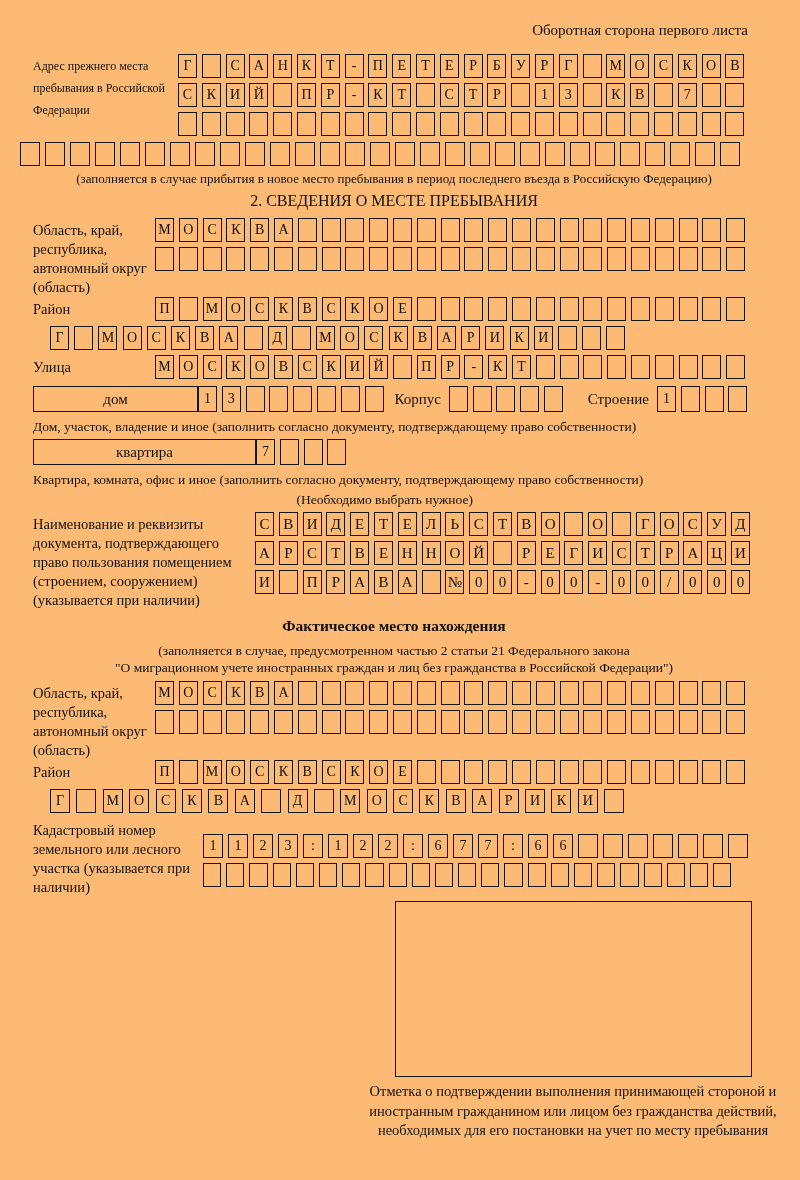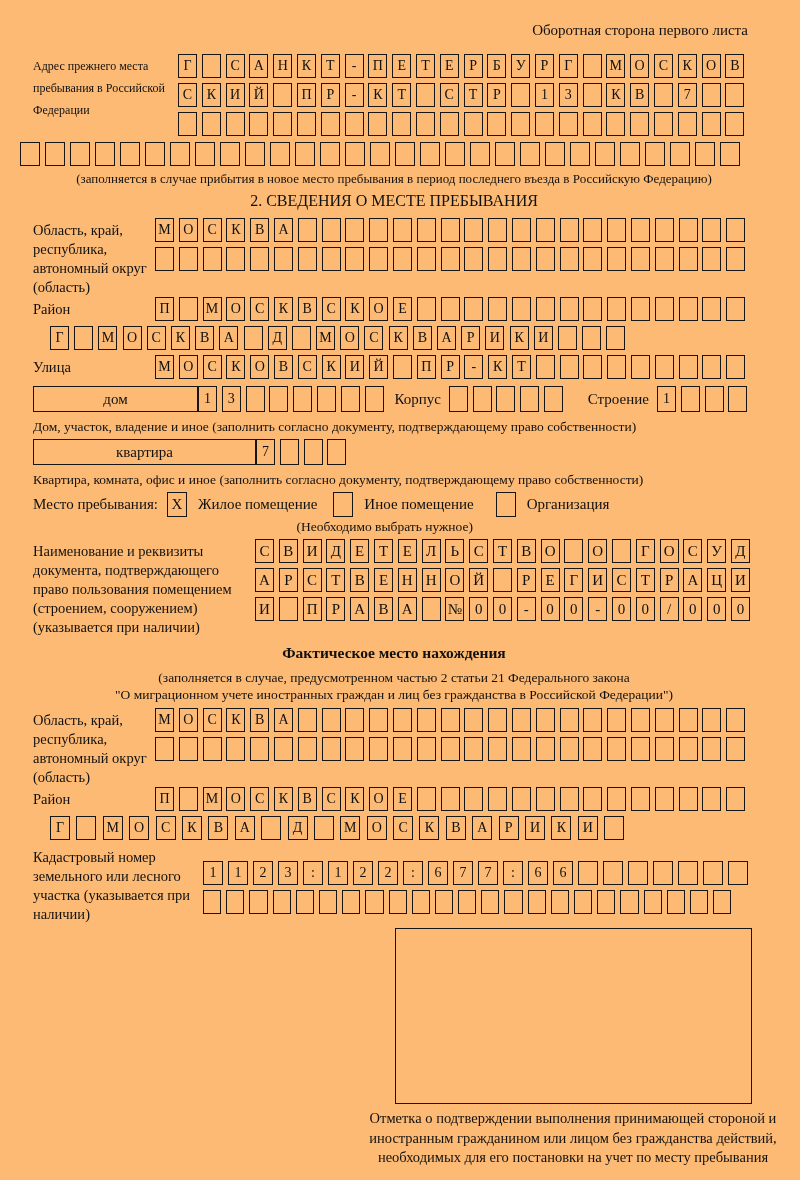--- a/index.html
+++ b/index.html
@@ -395,29 +395,20 @@
     <div class="widebox wb205">квартира</div>
     <div class="cellrow">
         <span class="cell">7</span>
         <span class="cell"></span>
         <span class="cell"></span>
         <span class="cell"></span>
       </div>
   </div>
   <div class="rowcap">Квартира, комната, офис и иное (заполнить согласно документу, подтверждающему право собственности)</div>
 
-  <div class="stayrow">
-    <span class="staylbl">Место пребывания:</span>
-    <span class="cb">X</span>
-    <span class="optlbl og1">Жилое помещение</span>
-    <span class="cb"></span>
-    <span class="optlbl og2">Иное помещение</span>
-    <span class="cb"></span>
-    <span class="optlbl og3">Организация</span>
-  </div>
   <div class="cbnote">(Необходимо выбрать нужное)</div>
 
   <div class="field doc">
     <div class="flabel w222">Наименование и реквизиты документа, подтверждающего право пользования помещением (строением, сооружением) (указывается при наличии)</div>
     <div class="rowscol">
       <div class="cellrow">
           <span class="cell">С</span>
           <span class="cell">В</span>
           <span class="cell">И</span>
           <span class="cell">Д</span>

